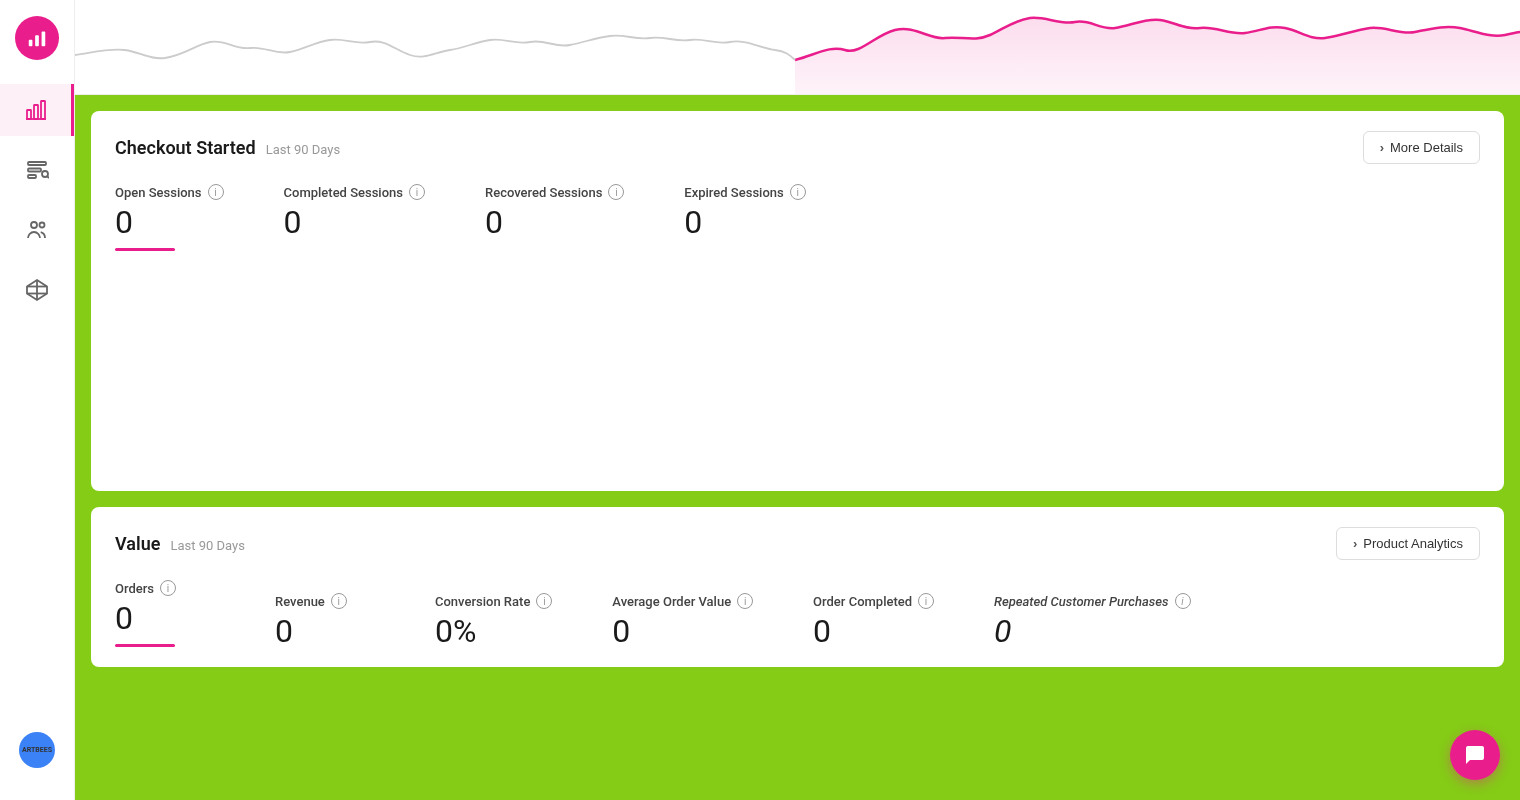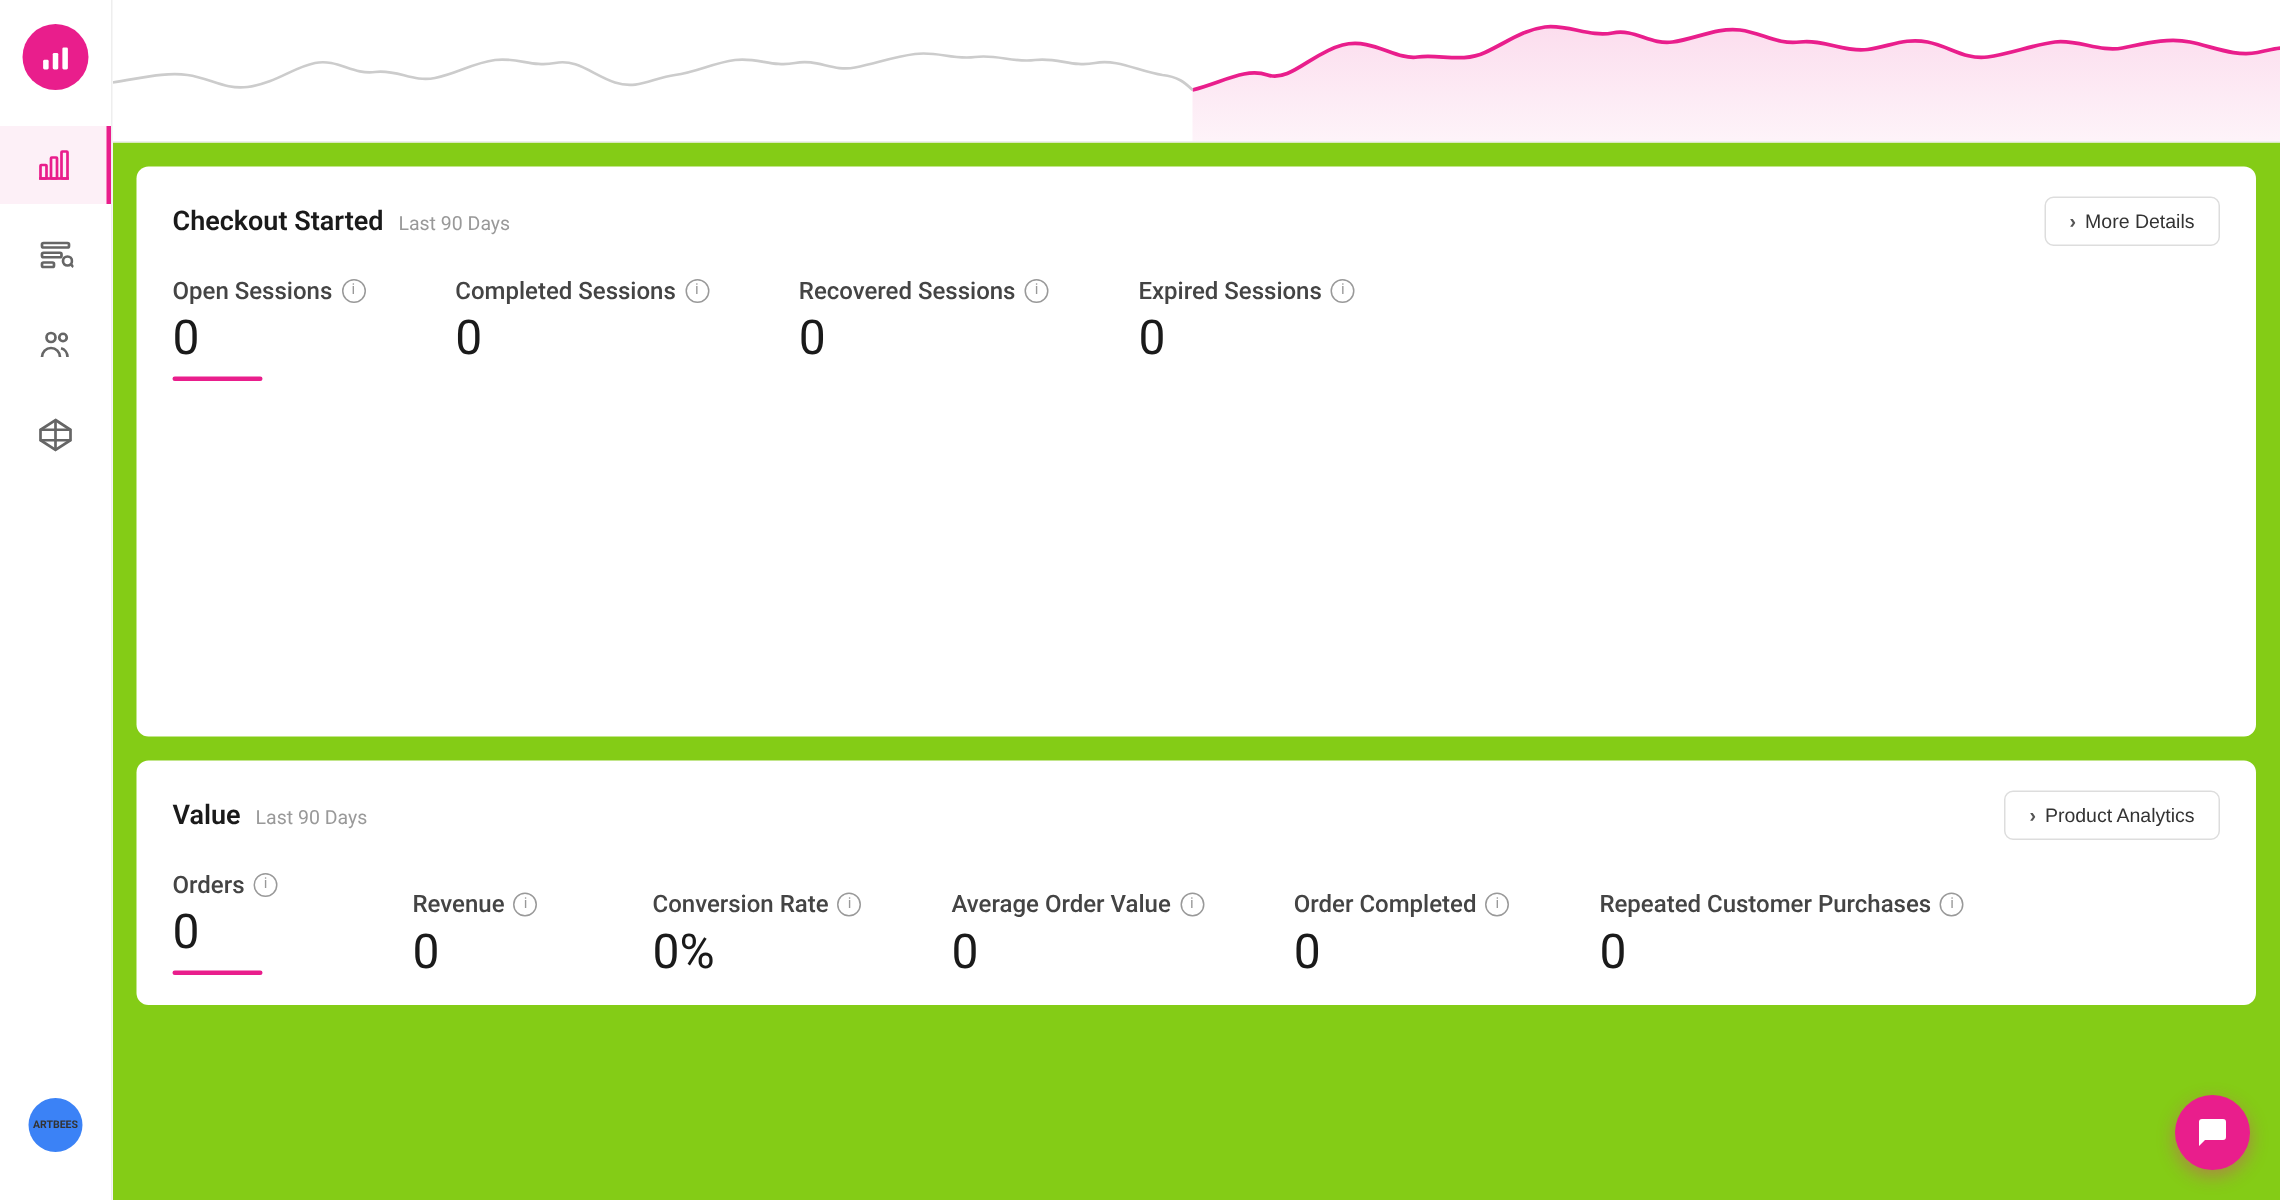--- a/index.html
+++ b/index.html
@@ -162,21 +162,21 @@
       flex-direction: column;
       gap: 6px;
       min-width: 100px;
     }
     .stat-label-row {
       display: flex;
       align-items: center;
       gap: 6px;
     }
     .stat-label {
-      font-size: 16px;
+      font-size: 13px;
       color: #444;
       font-weight: 500;
     }
     .info-icon {
       width: 16px;
       height: 16px;
       border: 1.5px solid #999;
       border-radius: 50%;
       display: inline-flex;
       align-items: center;
@@ -411,21 +411,21 @@
       </div>
 
       <div class="stat-item">
         <div class="stat-label-row">
           <span class="stat-label">Order Completed</span>
           <span class="info-icon">i</span>
         </div>
         <span class="stat-value">0</span>
       </div>
 
-      <div class="stat-item" style="min-width: 200px;">
+      <div class="stat-item" style="min-width: 200px; font-style: italic;">
         <div class="stat-label-row">
           <span class="stat-label">Repeated Customer Purchases</span>
           <span class="info-icon">i</span>
         </div>
         <span class="stat-value">0</span>
       </div>
     </div>
   </div>
 
 </div>

